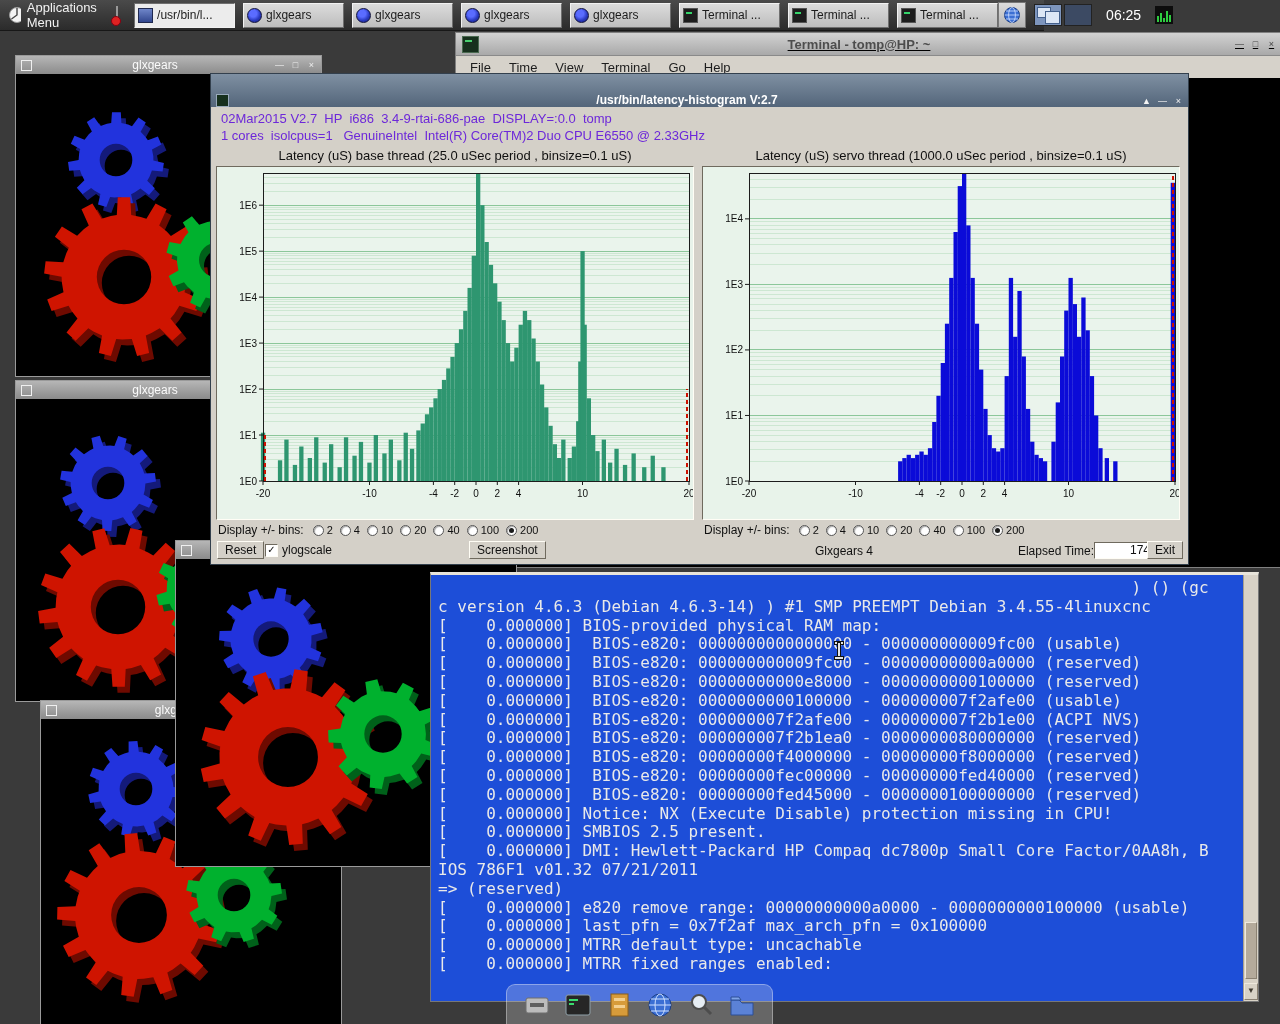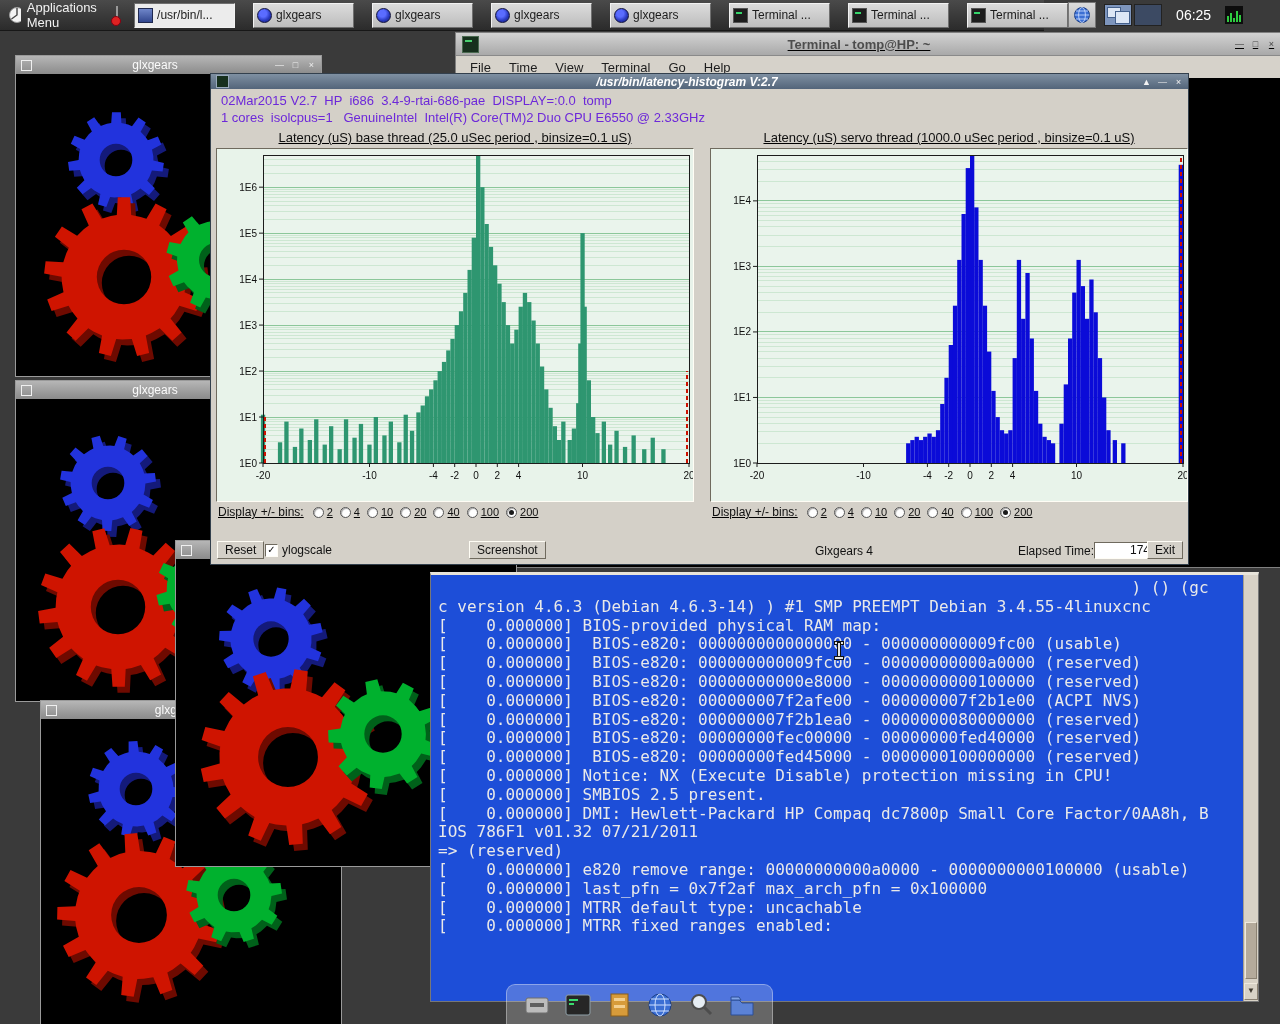--- a/index.html
+++ b/index.html
@@ -8,21 +8,21 @@
   #desktop{position:absolute;inset:0;}
 
   
   #panel{position:absolute;left:0;top:0;width:1044px;height:30px;
     background:linear-gradient(#4a4a4a,#2b2b2b);border-bottom:1px solid #171717;
     display:flex;align-items:center;z-index:60;color:#eee;}
   .app-menu{display:flex;align-items:center;gap:6px;padding:0 8px;height:100%;cursor:default;}
   .app-menu span{font-size:13px;color:#f2f2f2;}
   .notes-ic{width:16px;height:16px;background:#f5f5f0;border:1px solid #999;position:relative;margin:0 6px;}
   .notes-ic::after{content:"";position:absolute;right:-4px;bottom:-3px;width:8px;height:8px;border-radius:50%;background:#d22;border:1px solid #801;}
-  #taskbar{display:flex;align-items:center;gap:18px;margin-left:10px;height:100%;}
+  #taskbar{display:flex;align-items:center;gap:8px;margin-left:10px;height:100%;}
   .task-btn{width:99px;height:23px;display:flex;align-items:center;overflow:hidden;
     background:linear-gradient(#dcdcdc,#bdbdbd);border:1px solid;border-color:#f2f2f2 #6f6f6f #6f6f6f #f2f2f2;color:#1c1c1c;font-size:12px;white-space:nowrap;}
   .task-btn.active{background:#ececec;border-color:#6f6f6f #f2f2f2 #f2f2f2 #6f6f6f;}
   .tb-icon{width:13px;height:13px;margin:0 4px 0 3px;flex:none;}
   .ic-latency-histogram{background:linear-gradient(180deg,#6f86c9,#32478f);border:1px solid #20294f;}
   .ic-glxgears{background:radial-gradient(circle at 40% 35%,#5a6cff 0 30%,#2a3ac0 60%,#17207a);border-radius:50%;border:1px solid #10123d;}
   .ic-terminal{background:#1d1d1d;border:1px solid #555;position:relative;}
   .ic-terminal::after{content:"";position:absolute;left:2px;top:3px;width:6px;height:2px;background:#35d56a;}
   .panel-right{margin-left:auto;display:flex;align-items:center;gap:8px;padding-right:4px;height:100%;}
   .globe-btn{width:26px;height:24px;background:linear-gradient(#dcdcdc,#b5b5b5);border:1px solid #777;display:flex;align-items:center;justify-content:center;}
@@ -61,26 +61,26 @@
     border-top:3px solid #e8e4da;border-left:1px solid #777;border-right:1px solid #777;border-bottom:1px solid #777;}
   #term-lines{position:absolute;left:7px;top:4px;right:16px;bottom:0;overflow:hidden;}
   .term-line{font-family:"DejaVu Sans Mono",monospace;font-size:16px;line-height:18.8px;color:#e9e9e9;white-space:pre;}
   .scrollbar{position:absolute;right:0;top:0;bottom:0;width:14px;background:#d8d2c6;border-left:1px solid #a79f90;}
   .sb-thumb{position:absolute;left:1px;right:1px;bottom:22px;height:55px;background:#b4aa9b;border:1px solid;border-color:#efe9dd #8a8172 #8a8172 #efe9dd;}
   .sb-btn{position:absolute;left:0;right:0;bottom:1px;height:15px;background:#d8d2c6;border:1px solid;border-color:#efe9dd #8a8172 #8a8172 #efe9dd;
     font-size:8px;color:#3f3a30;text-align:center;line-height:14px;}
 
   
   #latency{left:210px;top:73px;width:977px;height:490px;background:#d4d0c8;border:1px solid #33404d;z-index:30;}
-  .lat-title{height:15px;background:linear-gradient(#7f90a2,#53657a);display:flex;align-items:center;font-style:italic;}
+  .lat-title{height:33px;background:linear-gradient(#7f90a2,#53657a);display:flex;align-items:flex-end;}
   .lat-ic{width:11px;height:11px;background:#17301d;border:1px solid #9ab;margin:0 5px;flex:none;}
   .lat-title-text{flex:1;text-align:center;color:#fff;font-size:12px;font-weight:bold;}
   .lat-header{padding:3px 10px 2px 10px;}
   .lat-header div{font-size:13px;color:#6d28d9;line-height:17px;white-space:pre;}
-  .charts{display:flex;gap:16px;padding:0 5px;text-decoration:underline;}
+  .charts{display:flex;gap:8px;padding:0 5px;}
   .chart-block{width:478px;}
   .chart-title{height:20px;text-align:center;font-size:13px;color:#101010;line-height:20px;white-space:nowrap;}
   .chart-wrap{border:1px solid;border-color:#6f6a5e #fffdf5 #fffdf5 #6f6a5e;background:#e8f3ea;width:476px;height:352px;}
   .bins-row{height:20px;display:flex;align-items:center;gap:7px;font-size:11px;color:#111;padding-left:2px;}
   .bins-label{margin-right:2px;font-size:12px;}
   .radio-opt{display:inline-flex;align-items:center;gap:3px;}
   .radio-circle{width:9px;height:9px;border-radius:50%;background:#fff;border:1px solid #555;display:inline-block;box-shadow:inset 1px 1px 1px #aaa;}
   .radio-circle.sel::after{content:"";display:block;width:5px;height:5px;margin:2px;border-radius:50%;background:#1a1a1a;}
   .lat-controls{position:absolute;left:2px;right:2px;bottom:2px;height:22px;}
   .tkbtn{font-size:12px;font-family:"Liberation Sans",sans-serif;background:#d4d0c8;border:1px solid;border-color:#fffdf5 #6f6a5e #6f6a5e #fffdf5;padding:1px 7px;color:#111;position:absolute;top:1px;}
@@ -221,22 +221,24 @@
   </div>
 
   <div id="term-bottom" class="window">
     <div id="term-lines">
         <div class="term-line">                                                                        ) () (gc</div>
         <div class="term-line">c version 4.6.3 (Debian 4.6.3-14) ) #1 SMP PREEMPT Debian 3.4.55-4linuxcnc</div>
         <div class="term-line">[    0.000000] BIOS-provided physical RAM map:</div>
         <div class="term-line">[    0.000000]  BIOS-e820: 0000000000000000 - 000000000009fc00 (usable)</div>
         <div class="term-line">[    0.000000]  BIOS-e820: 000000000009fc00 - 00000000000a0000 (reserved)</div>
         <div class="term-line">[    0.000000]  BIOS-e820: 00000000000e8000 - 0000000000100000 (reserved)</div>
+        <div class="term-line">[    0.000000]  BIOS-e820: 0000000000100000 - 000000007f2afe00 (usable)</div>
         <div class="term-line">[    0.000000]  BIOS-e820: 000000007f2afe00 - 000000007f2b1e00 (ACPI NVS)</div>
         <div class="term-line">[    0.000000]  BIOS-e820: 000000007f2b1ea0 - 0000000080000000 (reserved)</div>
+        <div class="term-line">[    0.000000]  BIOS-e820: 00000000f4000000 - 00000000f8000000 (reserved)</div>
         <div class="term-line">[    0.000000]  BIOS-e820: 00000000fec00000 - 00000000fed40000 (reserved)</div>
         <div class="term-line">[    0.000000]  BIOS-e820: 00000000fed45000 - 0000000100000000 (reserved)</div>
         <div class="term-line">[    0.000000] Notice: NX (Execute Disable) protection missing in CPU!</div>
         <div class="term-line">[    0.000000] SMBIOS 2.5 present.</div>
         <div class="term-line">[    0.000000] DMI: Hewlett-Packard HP Compaq dc7800p Small Core Factor/0AA8h, B</div>
         <div class="term-line">IOS 786F1 v01.32 07/21/2011</div>
         <div class="term-line">=&gt; (reserved)</div>
         <div class="term-line">[    0.000000] e820 remove range: 00000000000a0000 - 0000000000100000 (usable)</div>
         <div class="term-line">[    0.000000] last_pfn = 0x7f2af max_arch_pfn = 0x100000</div>
         <div class="term-line">[    0.000000] MTRR default type: uncachable</div>

